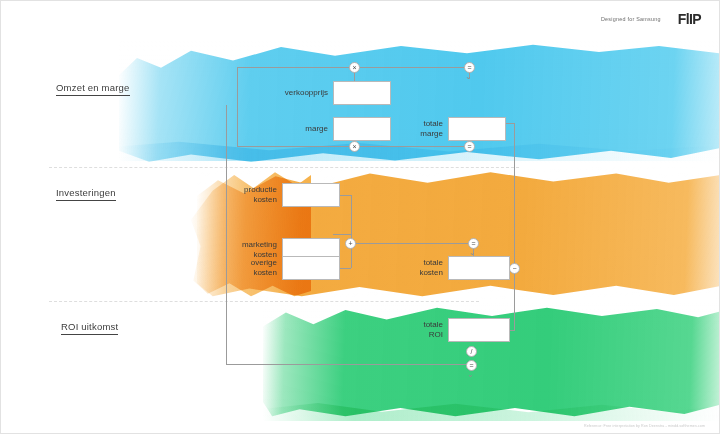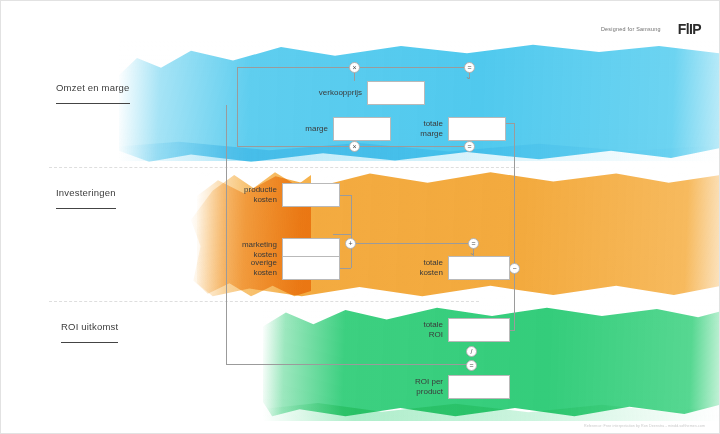--- a/index.html
+++ b/index.html
@@ -19,21 +19,21 @@
     overflow:hidden;
   }
 
   
   #page-title{
     position:absolute;left:22px;top:6px;
     font-size:23px;letter-spacing:.4px;color:#4b4b4b;
     font-weight:400;
   }
   #brand{
-    position:absolute;right:18px;top:20px;
+    position:absolute;right:18px;top:10px;
     display:flex;align-items:center;gap:17px;
   }
   #brand .dfs{font-size:5.4px;letter-spacing:.25px;color:#6d6d6d;white-space:nowrap;}
   #brand .flip{font-size:14px;font-weight:700;letter-spacing:-.6px;color:#2b2b2b;}
 
   
   .band{position:absolute;pointer-events:none;}
   .band .stroke{
     position:absolute;inset:0;
     border-radius:3px;
@@ -92,21 +92,21 @@
   .divider{
     position:absolute;left:48px;height:0;
     border-top:1px dashed #dedede;
   }
 
   
   .sect-label{
     position:absolute;
     font-size:9.5px;color:#3c3c3c;
     letter-spacing:.2px;
-    padding-bottom:10px;
+    padding-bottom:2px;
     border-bottom:1px solid #444;
     white-space:nowrap;
   }
 
   
   .node{position:absolute;display:flex;align-items:center;}
   .node .cap{
     font-size:8px;line-height:10.5px;color:#3a3a3a;
     text-align:right;white-space:pre-line;
     width:52px;margin-right:5px;
@@ -213,21 +213,21 @@
   <div class="op" style="left:467px;top:237px;">=</div>
   <div class="arrow" style="left:468px;top:248px;">⌄</div>
 
   <div class="op" style="left:508px;top:262px;">−</div>
 
   <div class="op" style="left:465px;top:345px;">/</div>
   <div class="op" style="left:465px;top:359px;">=</div>
   <div class="arrow" style="left:466px;top:370px;">⌄</div>
 
 
-  <div class="node" style="left:275px;top:80px;margin-left:34px;">
+  <div class="node" style="left:275px;top:80px;">
     <span class="cap">verkoopprijs</span>
     <span class="field"></span>
   </div>
 
 
   <div class="node" style="left:275px;top:116px;">
     <span class="cap">marge</span>
     <span class="field"></span>
   </div>
 
@@ -260,21 +260,16 @@
 kosten</span>
     <span class="field wide"></span>
   </div>
 
   <div class="node" style="left:390px;top:317px;">
     <span class="cap">totale
 ROI</span>
     <span class="field wide"></span>
   </div>
 
-  <div class="node" style="left:390px;top:374px;">
-    <span class="cap">ROI per
-product</span>
-    <span class="field wide"></span>
-  </div>
 
   <div id="footer-note">Reference: Free interpretation by Ron Deenstra - mindd.softhemes.com</div>
 
 </div>
 
 </body></html>

